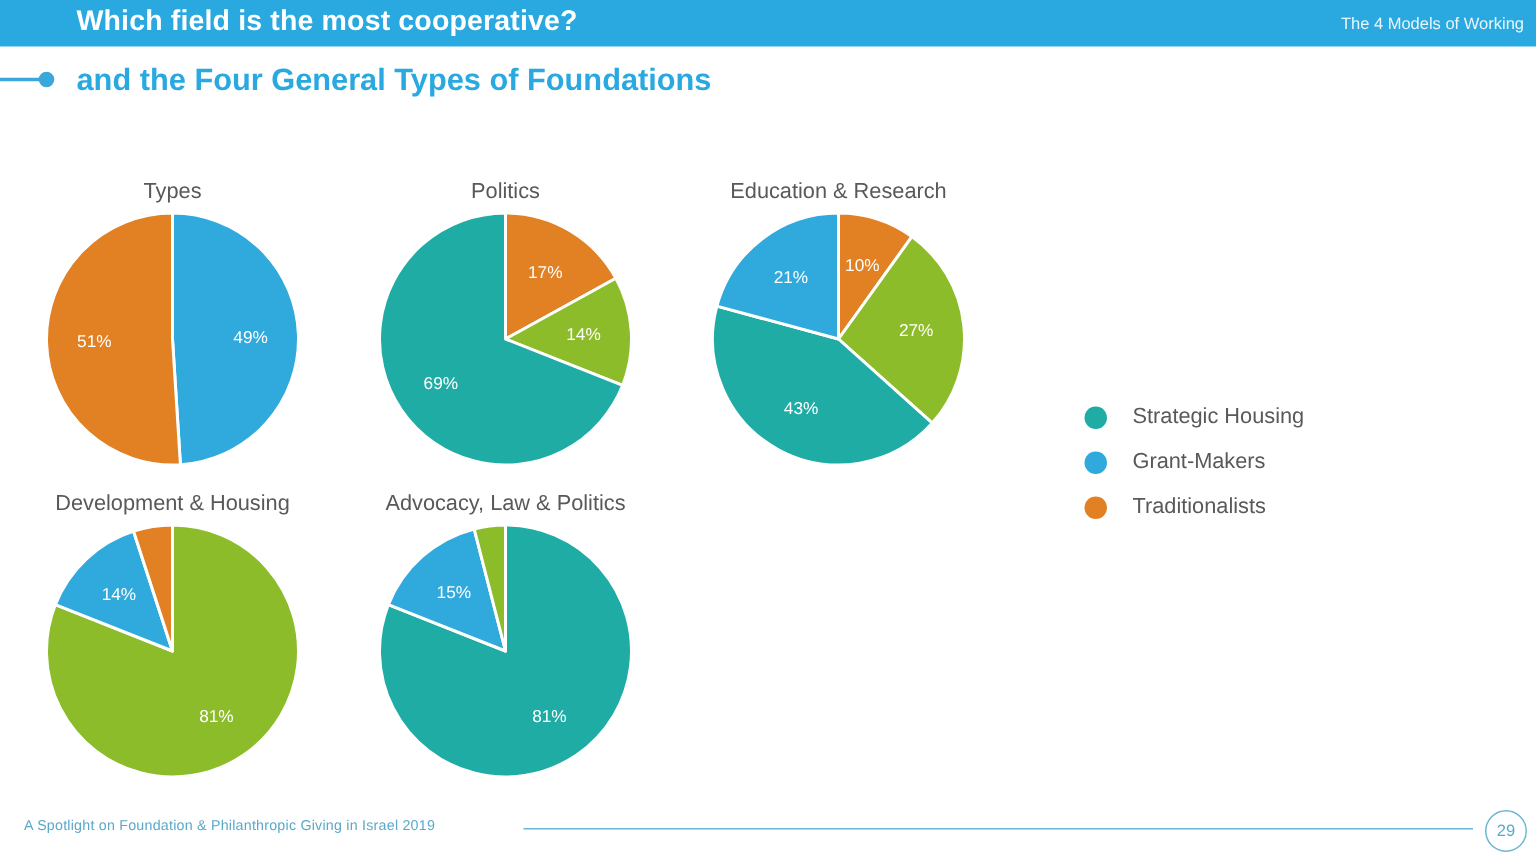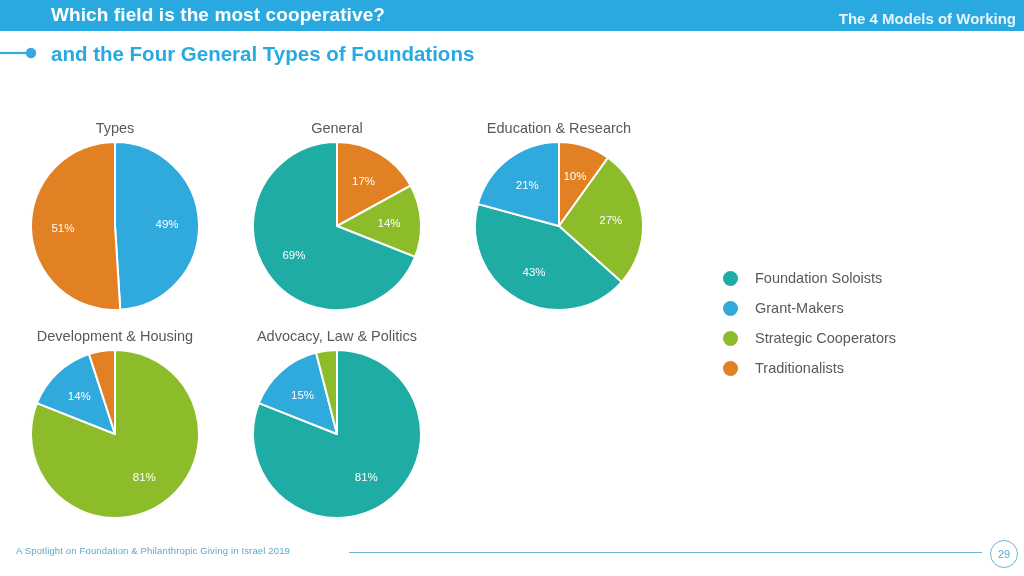--- a/index.html
+++ b/index.html
@@ -15,21 +15,21 @@
     position:absolute;left:0;top:0;width:1024px;height:31px;
     background:#29a9e0;
   }
   #header-title{
     position:absolute;left:51px;top:4px;
     font-size:19px;font-weight:bold;color:#ffffff;
     letter-spacing:.1px;white-space:nowrap;
   }
   #header-kicker{
     position:absolute;right:8px;top:10px;
-    font-size:15px;color:#eaf6fd;white-space:nowrap;font-weight:bold;
+    font-size:11px;color:#eaf6fd;white-space:nowrap;
   }
   
   #subtitle-marker{
     position:absolute;left:0;top:47px;width:50px;height:12px;
   }
   #subtitle-block{
     position:absolute;left:51px;top:40px;width:700px;
   }
   .subtitle-line{
     font-size:20.5px;font-weight:bold;color:#29a9e0;
@@ -94,21 +94,21 @@
     <div class="pie-cell" style="left: 0px; top: 0px;">
       <div class="pie-title">Types</div>
       <svg class="pie-svg" width="176" height="176" viewBox="0 0 176 176">
         <path d="M 88 88 L 88 4 A 84 84 0 0 1 93.27440364046234 171.83424518797483 Z" fill="#30a9dc" stroke="#ffffff" stroke-width="2" stroke-linejoin="round"></path>
         <path d="M 88 88 L 93.27440364046234 171.83424518797483 A 84 84 0 1 1 87.99999999999999 4 Z" fill="#e28024" stroke="#ffffff" stroke-width="2" stroke-linejoin="round"></path>
         <text x="140.1" y="90.4" text-anchor="middle" font-family="&quot;Liberation Sans&quot;, sans-serif" font-size="11.5" fill="#ffffff">49%</text>
         <text x="35.9" y="93.6" text-anchor="middle" font-family="&quot;Liberation Sans&quot;, sans-serif" font-size="11.5" fill="#ffffff">51%</text>
       </svg>
     </div>
     <div class="pie-cell" style="left: 222px; top: 0px;">
-      <div class="pie-title">General</div>
+      <div class="pie-title">Politics</div>
       <svg class="pie-svg" width="176" height="176" viewBox="0 0 176 176">
         <path d="M 88 88 L 88 4 A 84 84 0 0 1 161.60976112368454 47.532691375455926 Z" fill="#e28024" stroke="#ffffff" stroke-width="2" stroke-linejoin="round"></path>
         <path d="M 88 88 L 161.60976112368454 47.532691375455926 A 84 84 0 0 1 166.10122481461312 118.92246242551296 Z" fill="#8cbc2a" stroke="#ffffff" stroke-width="2" stroke-linejoin="round"></path>
         <path d="M 88 88 L 166.10122481461312 118.92246242551296 A 84 84 0 1 1 87.99999999999999 4 Z" fill="#1faca5" stroke="#ffffff" stroke-width="2" stroke-linejoin="round"></path>
         <text x="114.5" y="47.2" text-anchor="middle" font-family="&quot;Liberation Sans&quot;, sans-serif" font-size="11.5" fill="#ffffff">17%</text>
         <text x="140.0" y="88.7" text-anchor="middle" font-family="&quot;Liberation Sans&quot;, sans-serif" font-size="11.5" fill="#ffffff">14%</text>
         <text x="44.9" y="121.3" text-anchor="middle" font-family="&quot;Liberation Sans&quot;, sans-serif" font-size="11.5" fill="#ffffff">69%</text>
       </svg>
     </div>
     <div class="pie-cell" style="left: 444px; top: 0px;">
@@ -144,29 +144,25 @@
         <text x="117.3" y="135.1" text-anchor="middle" font-family="&quot;Liberation Sans&quot;, sans-serif" font-size="11.5" fill="#ffffff">81%</text>
         <text x="53.6" y="52.9" text-anchor="middle" font-family="&quot;Liberation Sans&quot;, sans-serif" font-size="11.5" fill="#ffffff">15%</text>
         <text x="75.5" y="-7.2" text-anchor="middle" font-family="&quot;Liberation Sans&quot;, sans-serif" font-size="11.5" fill="#7a9e2a">4%</text>
       </svg>
     </div>
   </div>
 
 <div id="legend">
     <div class="legend-row">
       <span class="legend-dot" style="background: rgb(31, 172, 165);"></span>
-      <span class="legend-label">Foundation Soloists</span>
+      <span class="legend-label">Strategic Housing</span>
     </div>
     <div class="legend-row">
       <span class="legend-dot" style="background: rgb(48, 169, 220);"></span>
       <span class="legend-label">Grant-Makers</span>
-    </div>
-    <div class="legend-row">
-      <span class="legend-dot" style="background: rgb(140, 188, 42);"></span>
-      <span class="legend-label">Strategic Cooperators</span>
     </div>
     <div class="legend-row">
       <span class="legend-dot" style="background: rgb(226, 128, 36);"></span>
       <span class="legend-label">Traditionalists</span>
     </div>
   </div>
 
 <div id="footer-text">A Spotlight on Foundation &amp; Philanthropic Giving in Israel 2019</div>
 <div id="footer-rule"></div>
 <div id="page-number">29</div>

